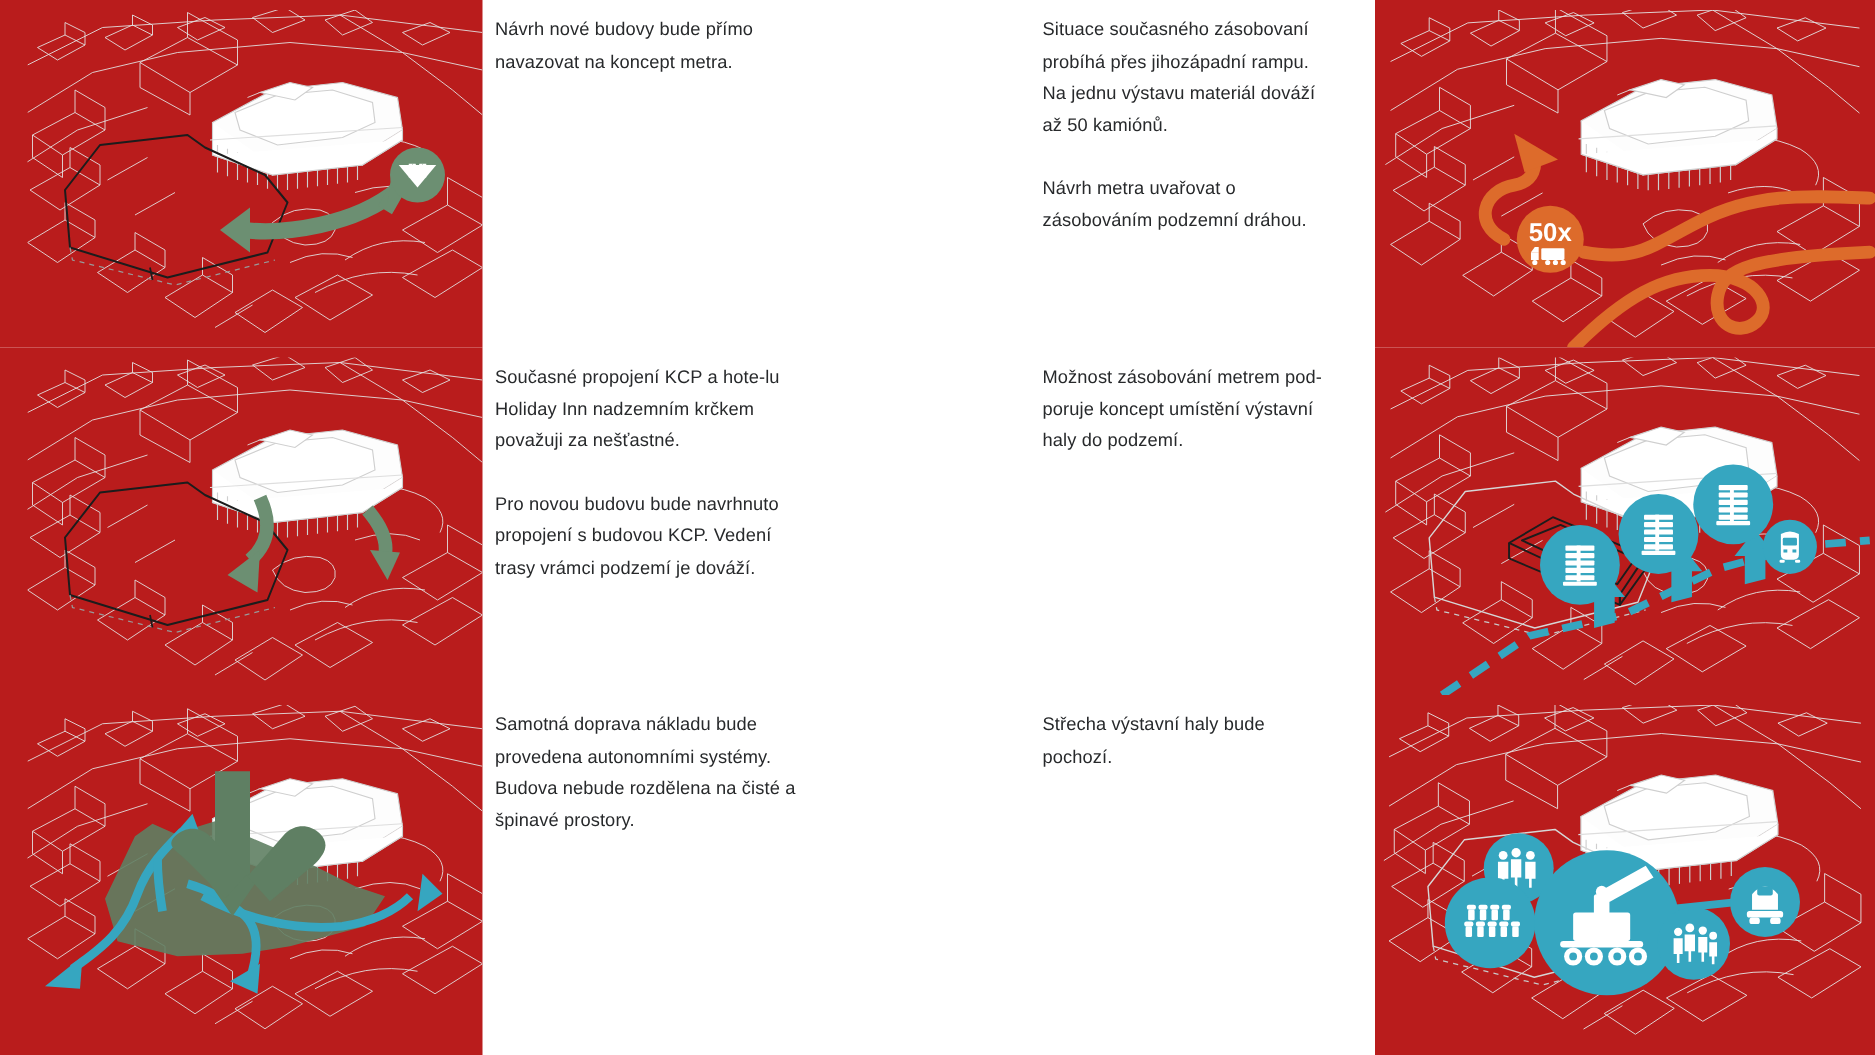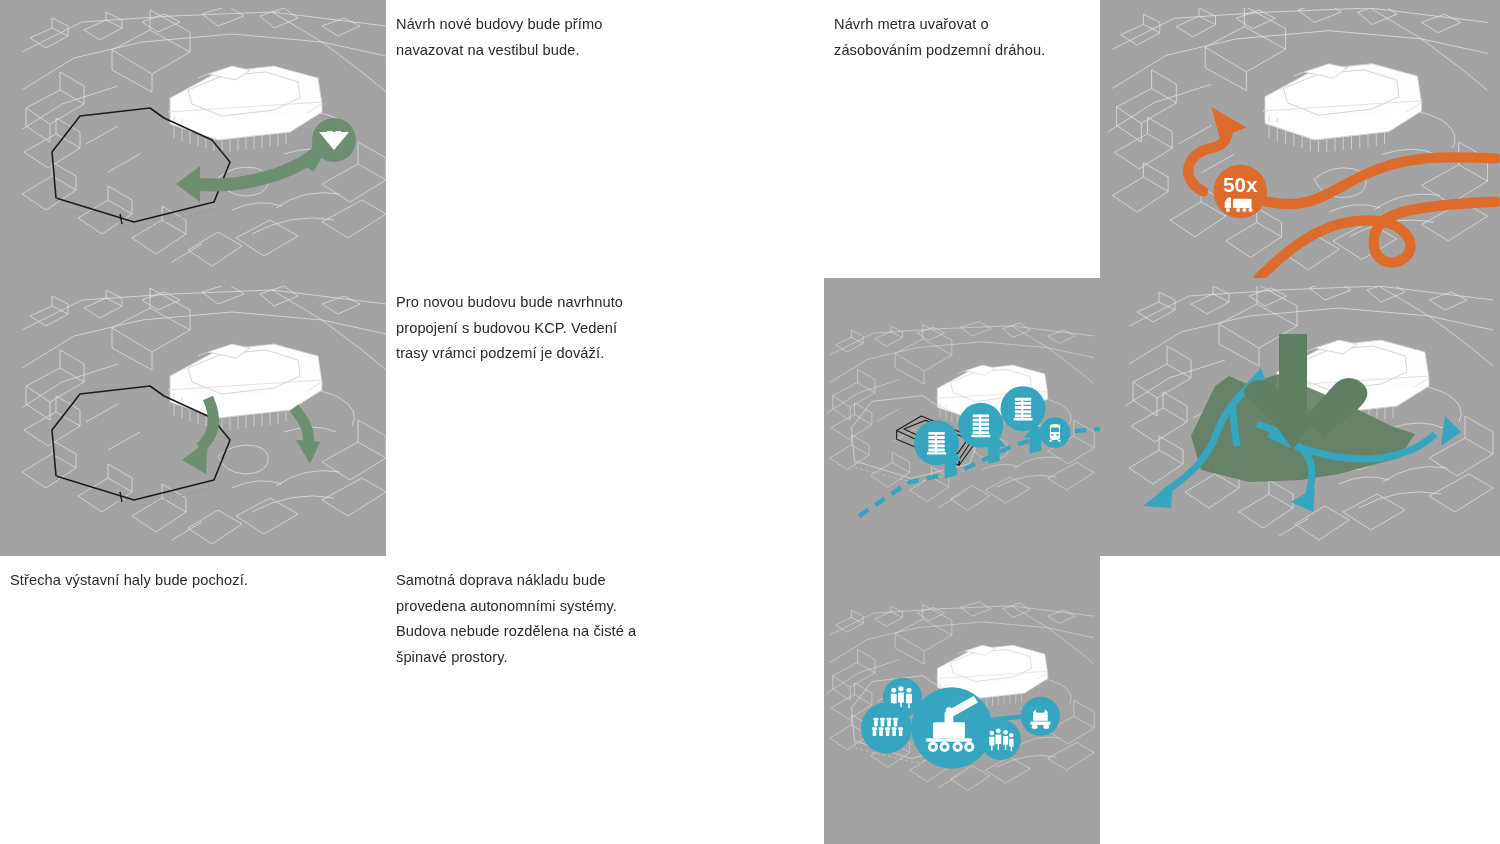--- a/index.html
+++ b/index.html
@@ -12,21 +12,21 @@
     position:relative;
   }
   .board{
     position:relative;
     width:1500px;height:844px;
     display:grid;
     grid-template-columns:386px 438px 276px 400px;
     grid-template-rows:278px 278px 288px;
   }
   
-  .panel{position:relative;overflow:hidden;background:#a3a3a3;}
+  .panel{position:relative;overflow:hidden;background:#b91c1c;}
   .panel.left{padding:8px 0 0 22px;}
   .panel.right{padding:8px 0 0 0;}
   .canvas{position:relative;width:100%;height:100%;}
   .canvas svg{position:absolute;inset:0;width:100%;height:100%;display:block;}
 
   
   .textcol{padding:12px 30px 0 10px;}
   .para{
     font-size:14.6px;
     line-height:25.5px;
@@ -156,24 +156,25 @@
             <rect x="305" y="119" width="3" height="11"></rect>
             <rect x="316" y="119" width="3" height="11"></rect>
             <path d="M308 119 L312 130 L316 119 L313.5 119 L312 124 L310.5 119 Z"></path>
           </g>
         </g>
       </svg>
     </div>
   </div>
 
   <div class="textcol c1">
-    <p class="para">Návrh nové budovy bude přímo navazovat na vestibul bude.</p>
+    <p class="para">Návrh nové budovy bude přímo navazovat na koncept metra.</p>
   </div>
 
   <div class="textcol c2" style="grid-column:3 / span 1;">
+    <p class="para">Situace současného zásobovaní probíhá přes jihozápadní rampu. Na jednu výstavu materiál dováží až 50 kamiónů.</p>
     <p class="para">Návrh metra uvařovat o zásobováním podzemní dráhou.</p>
   </div>
 
   <div class="panel right">
     <div class="canvas">
       <svg viewBox="0 0 380 262" preserveAspectRatio="xMidYMid meet">
         <g transform="translate(8,0)">
           <use href="#cityA"></use>
           <use href="#bldgA"></use>
         </g>
@@ -216,23 +217,27 @@
           <path d="M186 108 C196 130 192 146 178 158"></path>
           <path d="M272 118 C284 132 288 144 286 154"></path>
         </g>
         <path d="M186 150 L160 170 L184 184 Z" fill="#6c8f72"></path>
         <path d="M274 150 L298 152 L288 174 Z" fill="#6c8f72"></path>
       </svg>
     </div>
   </div>
 
   <div class="textcol c1">
+    <p class="para">Současné propojení KCP a hote-lu Holiday Inn nadzemním krčkem považuji za nešťastné.</p>
     <p class="para">Pro novou budovu bude navrhnuto propojení s budovou KCP. Vedení trasy vrámci podzemí je dováží.</p>
   </div>
 
+  <div class="textcol c2">
+    <p class="para">Možnost zásobování metrem pod-poruje koncept umístění výstavní haly do podzemí.</p>
+  </div>
 
   <div class="panel right">
     <div class="canvas">
       <svg viewBox="0 0 380 262" preserveAspectRatio="xMidYMid meet">
         <defs>
           <g id="palletIcon" fill="#ffffff">
             <rect x="-9" y="-12" width="18" height="3.2" rx="0.6"></rect>
             <rect x="-9" y="-7.4" width="18" height="3.2" rx="0.6"></rect>
             <rect x="-9" y="-2.8" width="18" height="3.2" rx="0.6"></rect>
             <rect x="-9" y="1.8" width="18" height="3.2" rx="0.6"></rect>
@@ -321,26 +326,26 @@
 
         <g fill="#5f7f63">
           <path d="M150 48 L178 48 L178 132 L200 112 L164 164 L128 112 L150 132 Z"></path>
           <path d="M118 100 C126 92 138 92 146 100 L176 130 L158 150 L128 120 C120 112 110 108 118 100 Z"></path>
           <path d="M206 98 C214 90 226 90 234 98 C242 106 238 114 230 122 L194 152 L176 132 Z"></path>
         </g>
       </svg>
     </div>
   </div>
 
+  <div class="textcol c2">
+    <p class="para">Samotná doprava nákladu bude provedena autonomními systémy. Budova nebude rozdělena na čisté a špinavé prostory.</p>
+  </div>
+
   <div class="textcol c1">
     <p class="para">Střecha výstavní haly bude pochozí.</p>
-  </div>
-
-  <div class="textcol c2">
-    <p class="para">Samotná doprava nákladu bude provedena autonomními systémy. Budova nebude rozdělena na čisté a špinavé prostory.</p>
   </div>
 
   <div class="panel right">
     <div class="canvas">
       <svg viewBox="0 0 380 270" preserveAspectRatio="xMidYMid meet">
         <g transform="translate(8,0)">
           <use href="#cityA"></use>
           <use href="#bldgA"></use>
           <path d="M58 104 L128 96 L142 106 L190 128 L208 150 L192 190 L112 210 L34 186 L30 140 Z" fill="none" stroke="#d6d6d6" stroke-width="1.1" stroke-linejoin="round"></path>
           <path d="M34 186 L36 196 L118 216 L198 196" fill="none" stroke="#c9c9c9" stroke-width="1" stroke-dasharray="4 4"></path>

